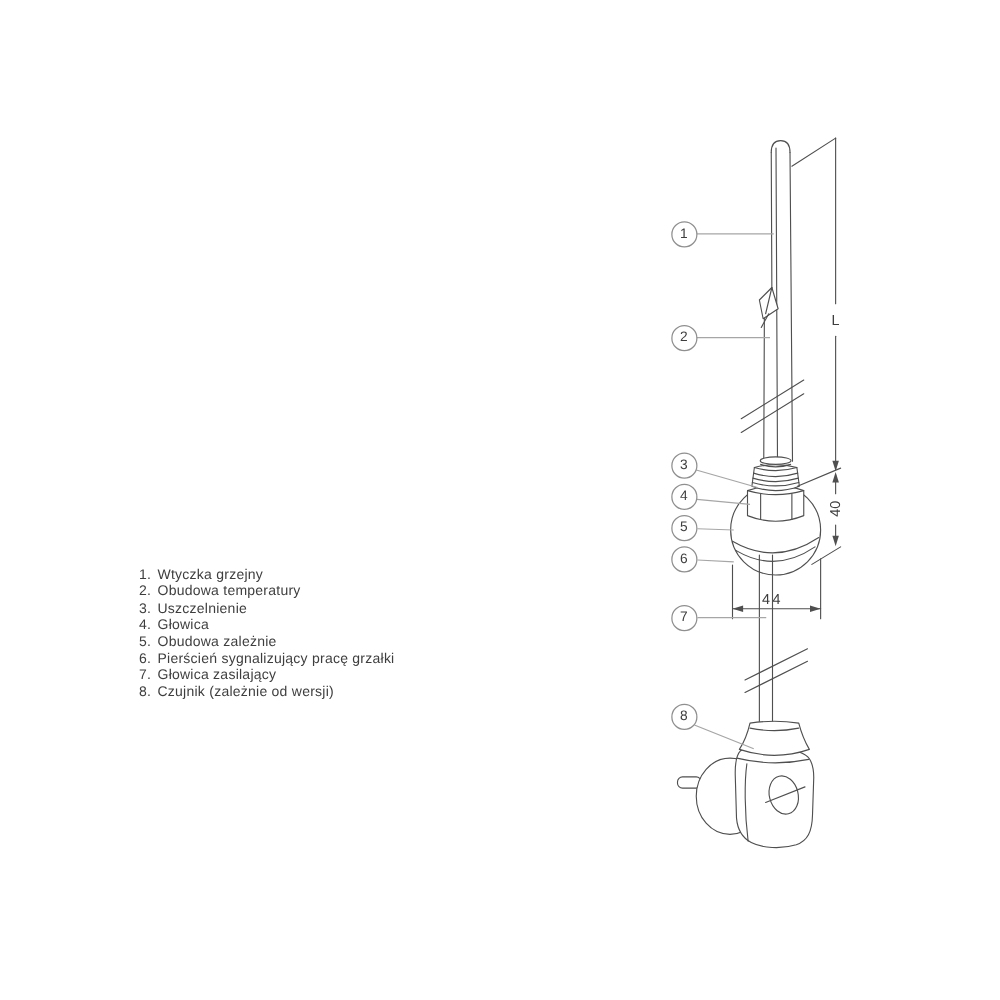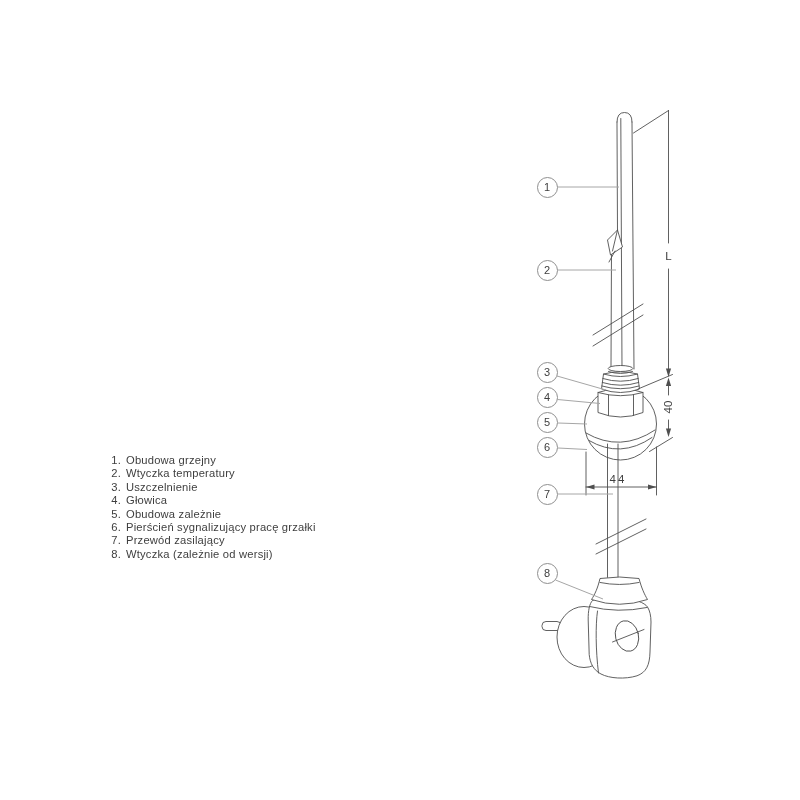--- a/index.html
+++ b/index.html
@@ -132,45 +132,45 @@
   <div class="callout" style="left:536.5px;top:361.5px">3</div>
   <div class="callout" style="left:536.5px;top:387px">4</div>
   <div class="callout" style="left:536.5px;top:412px">5</div>
   <div class="callout" style="left:536.5px;top:437px">6</div>
   <div class="callout" style="left:536.5px;top:483.5px">7</div>
   <div class="callout" style="left:536.5px;top:562.5px">8</div>
 
   <ul class="legend">
     <li>
         <span class="num">1.</span>
-        <span class="lab">Obudowa grzejny</span>
+        <span class="lab">Wtyczka grzejny</span>
       </li>
     <li>
         <span class="num">2.</span>
-        <span class="lab">Wtyczka temperatury</span>
+        <span class="lab">Obudowa temperatury</span>
       </li>
     <li>
         <span class="num">3.</span>
         <span class="lab">Uszczelnienie</span>
       </li>
     <li>
         <span class="num">4.</span>
         <span class="lab">Głowica</span>
       </li>
     <li>
         <span class="num">5.</span>
         <span class="lab">Obudowa zależnie</span>
       </li>
     <li>
         <span class="num">6.</span>
         <span class="lab">Pierścień sygnalizujący pracę grzałki</span>
       </li>
     <li>
         <span class="num">7.</span>
-        <span class="lab">Przewód zasilający</span>
+        <span class="lab">Głowica zasilający</span>
       </li>
     <li>
         <span class="num">8.</span>
-        <span class="lab">Wtyczka (zależnie od wersji)</span>
+        <span class="lab">Czujnik (zależnie od wersji)</span>
       </li>
   </ul>
 
 </div>
 
 </body></html>

